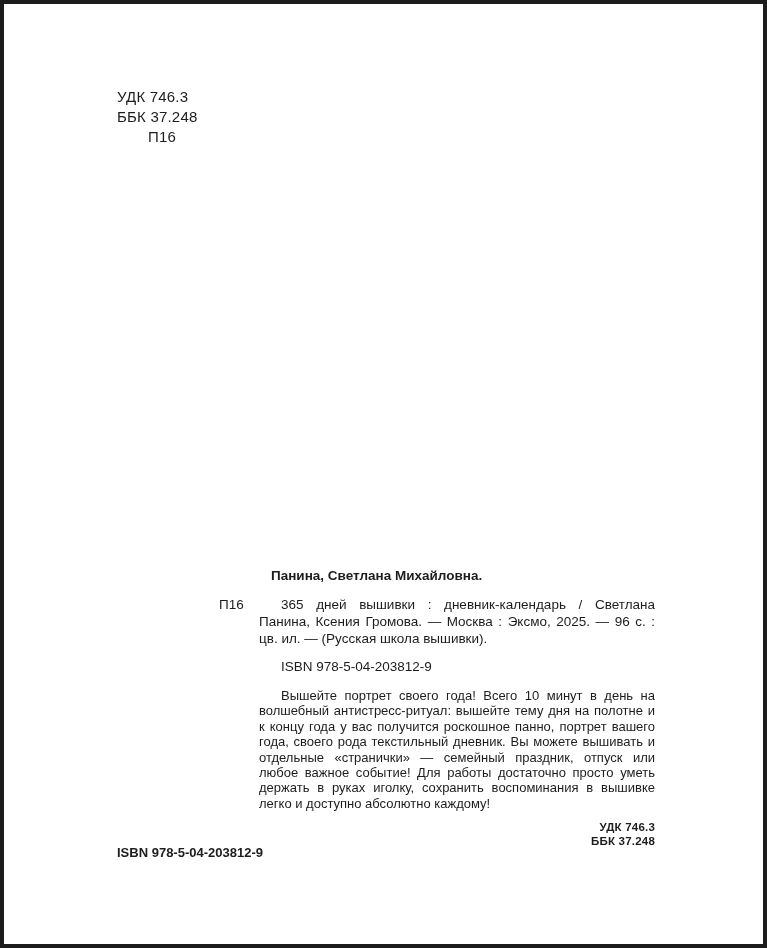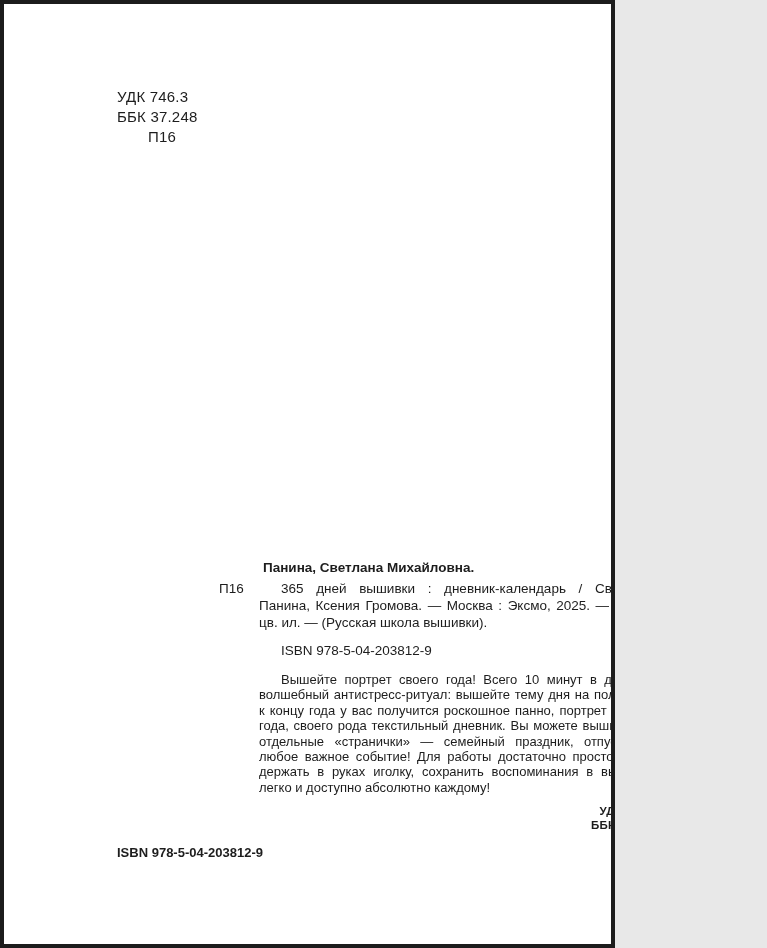--- a/index.html
+++ b/index.html
@@ -2,21 +2,21 @@
 <html lang="ru"><head>
 <meta charset="utf-8">
 <style>
   html, body {
     margin: 0;
     padding: 0;
     background: #e8e8e8;
   }
   .page {
     position: relative;
-    width: 615px;
+    width: 767px;
     height: 948px;
     box-sizing: border-box;
     background: #ffffff;
     border: 4px solid #1c1c1c;
     font-family: "Liberation Sans", "DejaVu Sans", sans-serif;
     color: #1d1d1d;
     overflow: hidden;
   }
   
   .top-codes {
@@ -34,21 +34,21 @@
   .imprint {
     position: absolute;
     left: 255px;
     top: 551px;
     width: 396px;
     font-size: 13.5px;
     line-height: 17px;
   }
   .author-heading {
     font-weight: bold;
-    margin: 4px;
+    margin: 12px;
   }
   .bib-entry {
     position: relative;
     margin: 0;
     text-align: justify;
     text-indent: 22px;
   }
   .entry-code {
     position: absolute;
     left: -40px;

